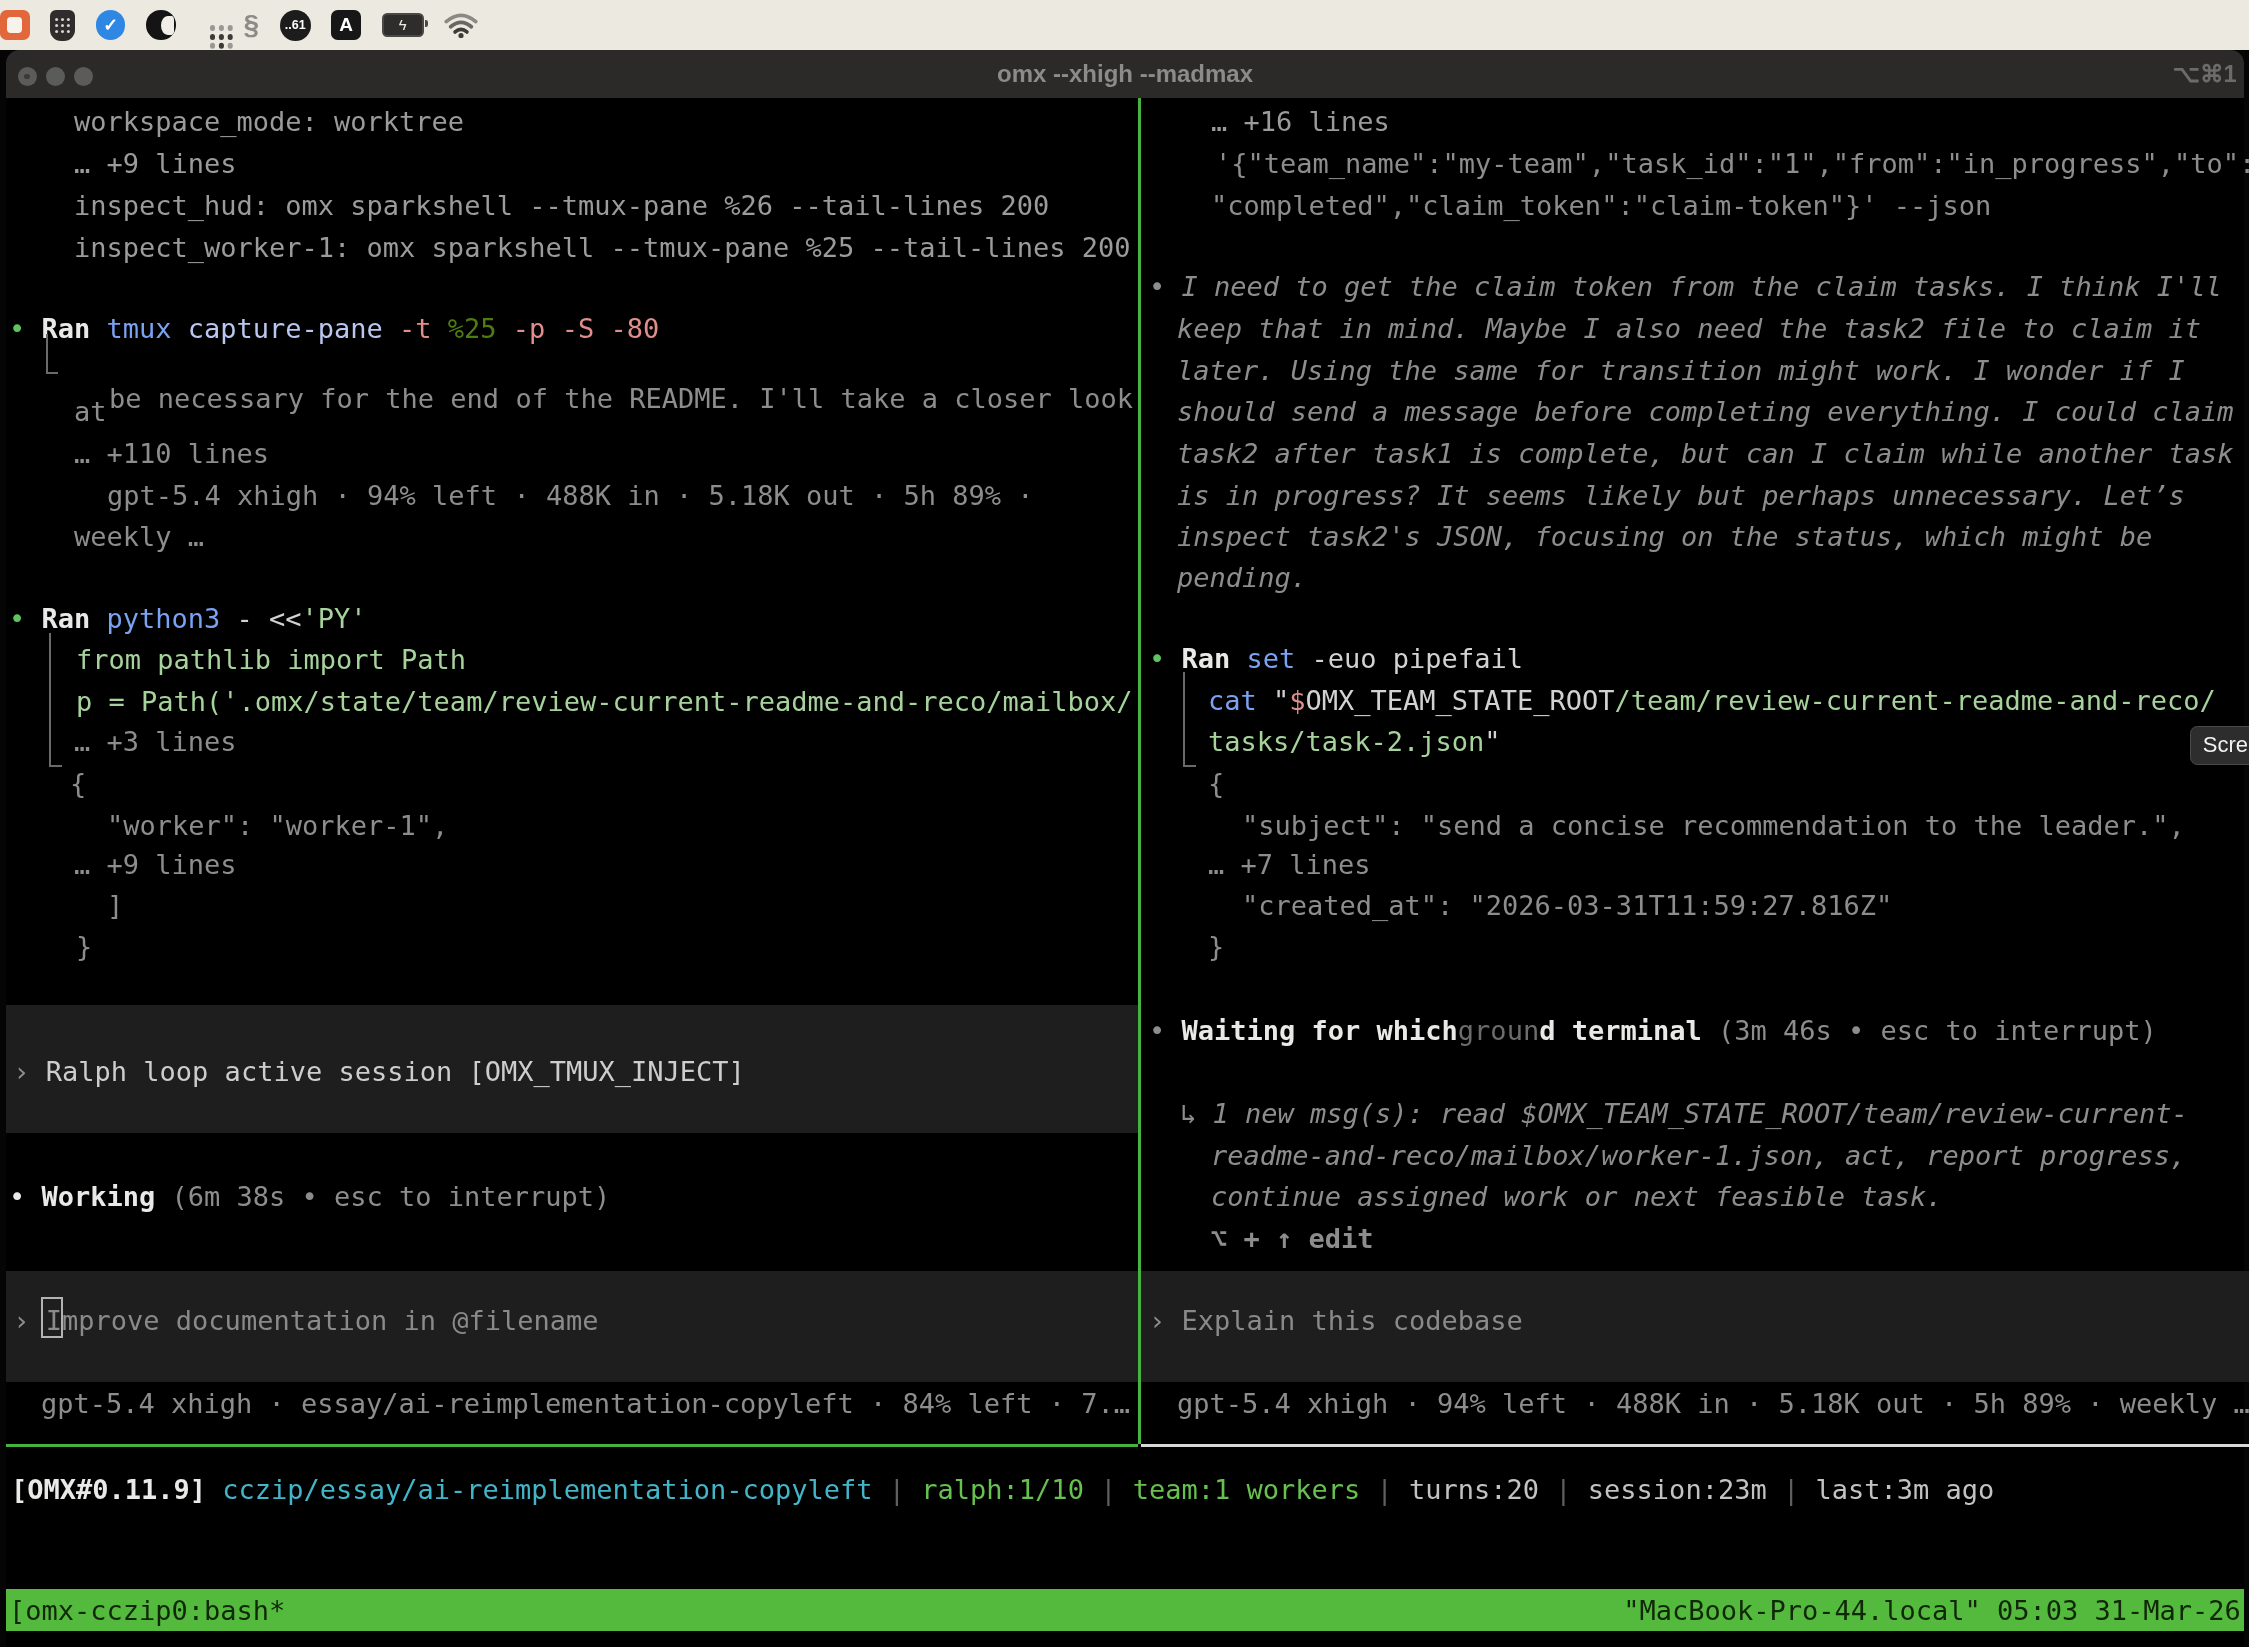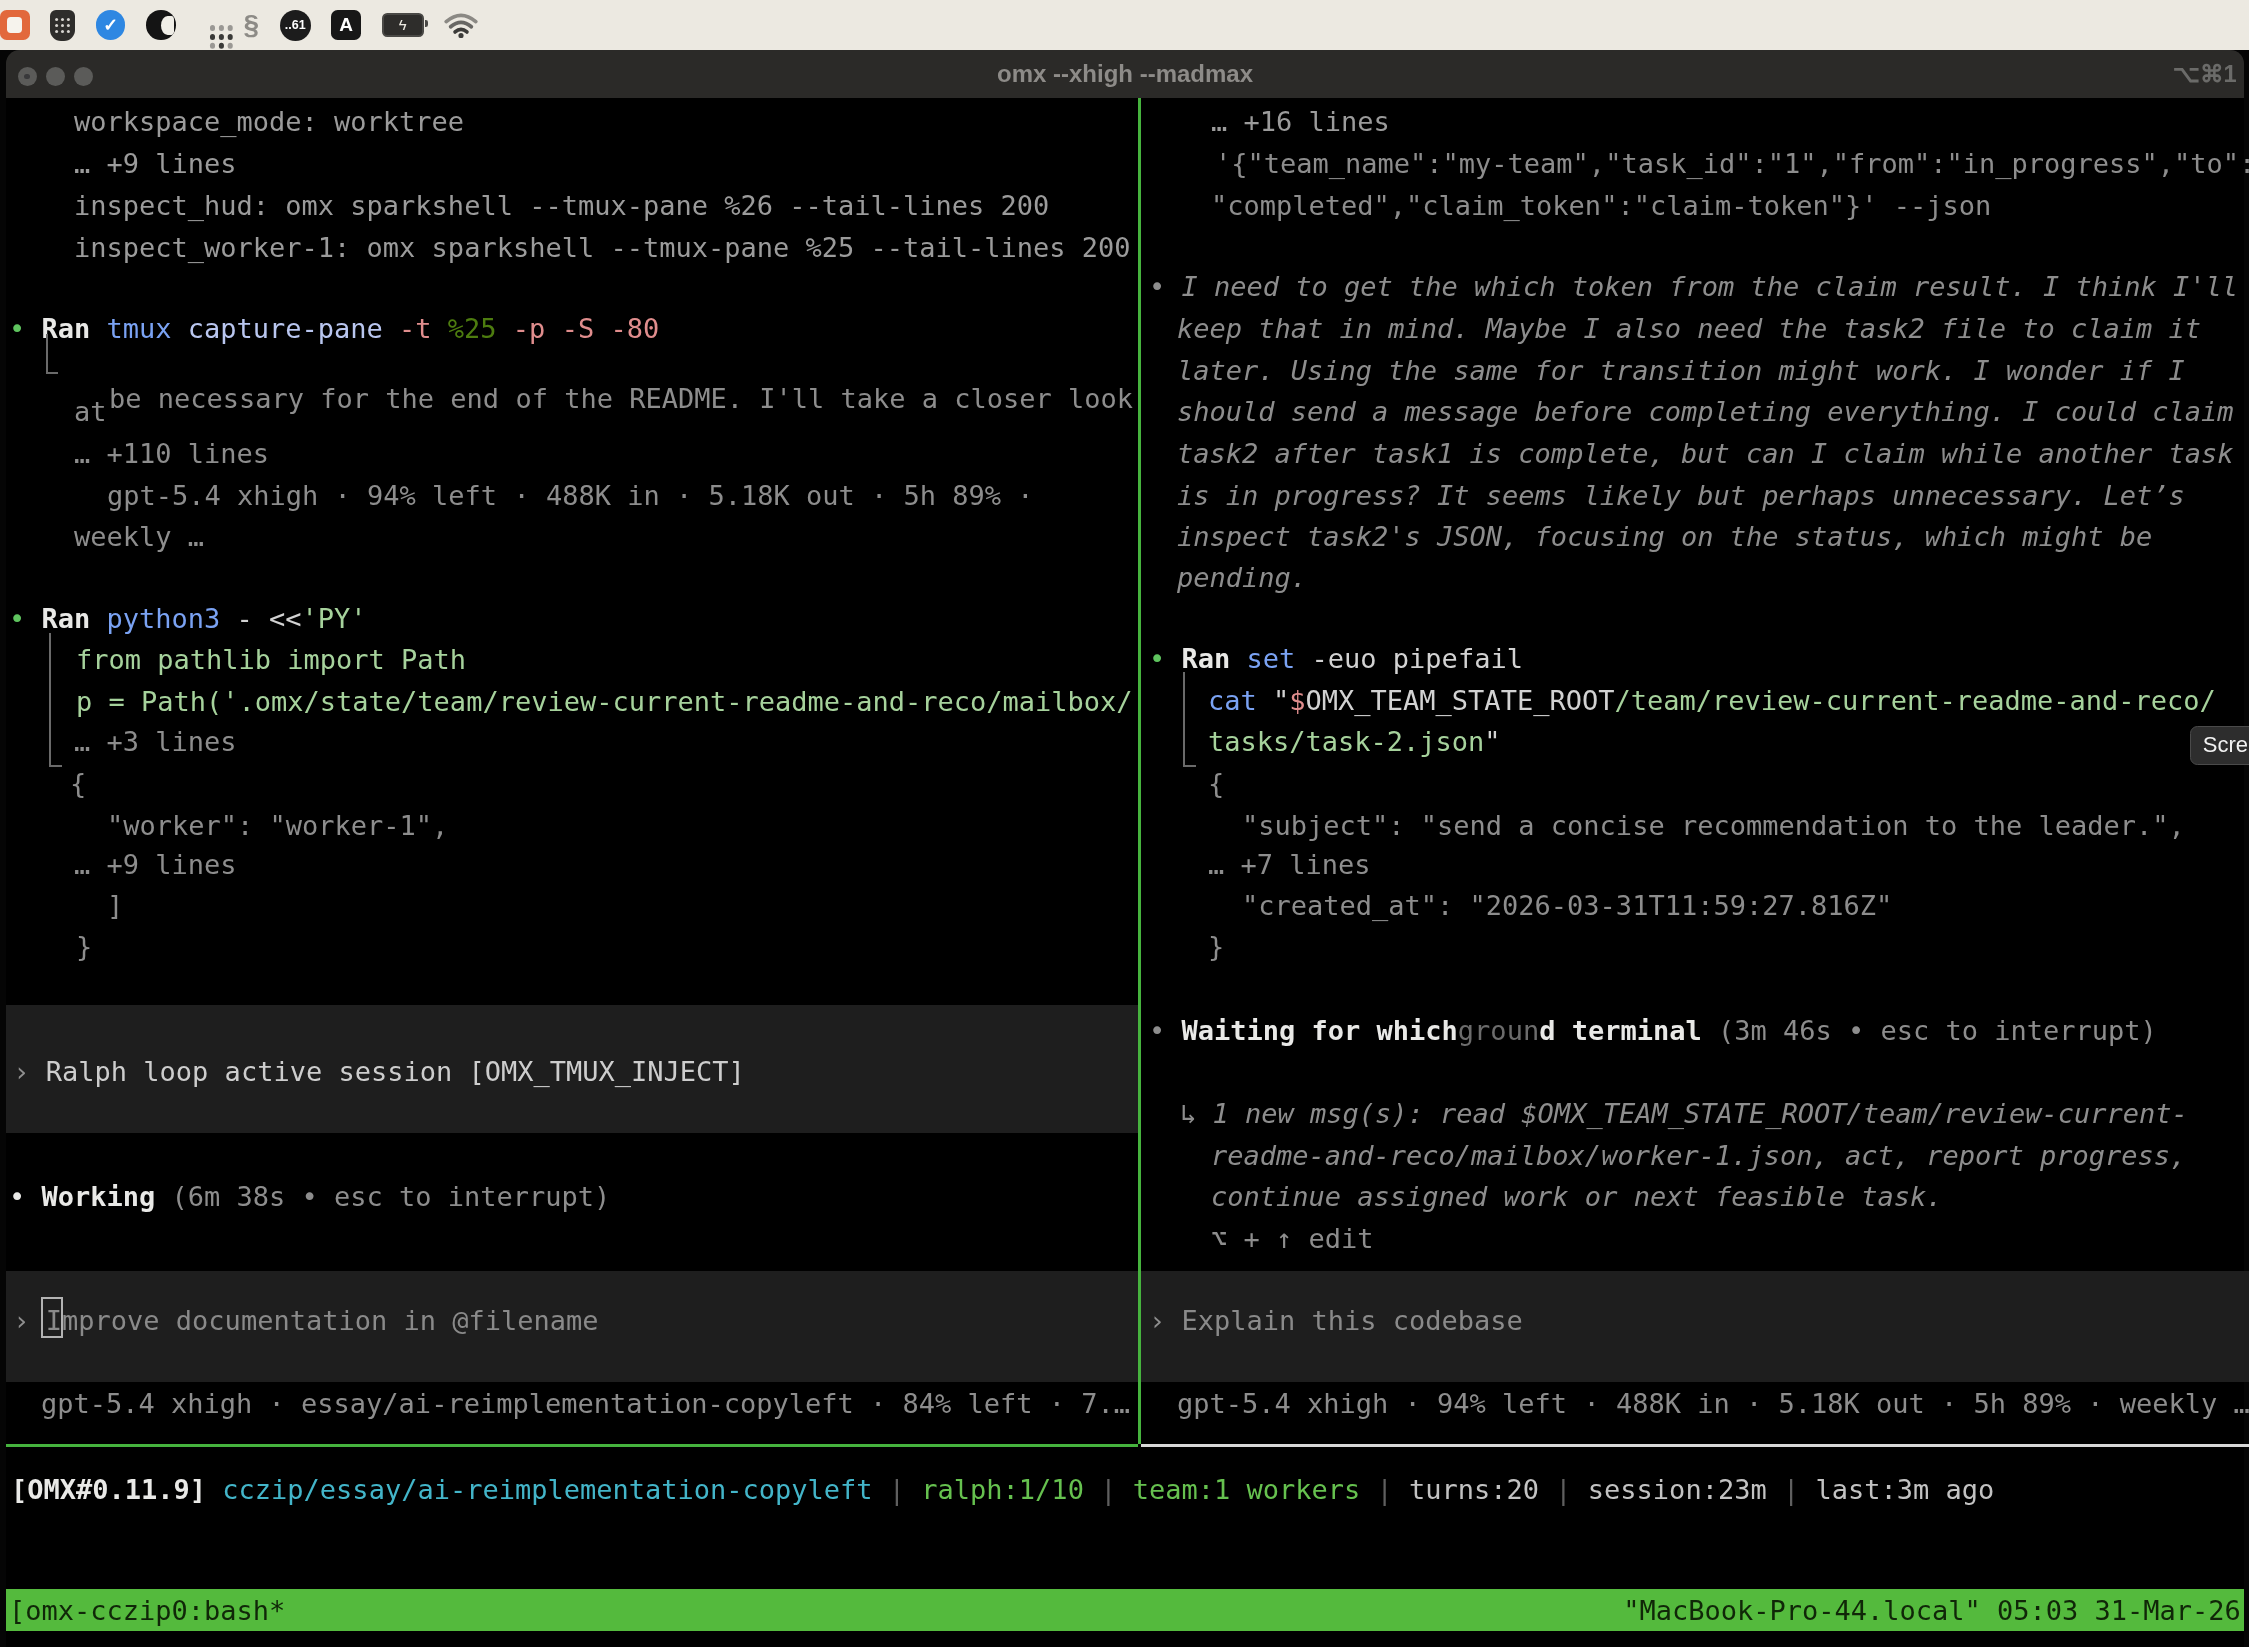--- a/index.html
+++ b/index.html
@@ -142,41 +142,41 @@
       <div class="line" style="left: 76px; top: 926px;"><span class="c-gd">}</span></div>
       <div class="line" style="left: 13.3px; top: 1051px;"><span class="c-pr">› </span><span class="c-ralph">Ralph loop active session [OMX_TMUX_INJECT]</span></div>
       <div class="line" style="left: 8.9px; top: 1176px;"><span class="c-w">• </span><span class="c-b">Working </span><span class="c-gd">(6m 38s • esc to interrupt)</span></div>
       <div class="line" style="left: 13.3px; top: 1300px;"><span class="c-pr">› </span><span class="c-ph">Improve documentation in @filename</span></div>
       <div class="line" style="left: 41px; top: 1383px;"><span class="c-gd">gpt-5.4 xhigh · essay/ai-reimplementation-copyleft · 84% left · 7.…</span></div>
     </div>
   <div>
       <div class="line" style="left: 1211px; top: 101px;"><span class="c-g">… +16 lines</span></div>
       <div class="line" style="left: 1215px; top: 143px;"><span class="c-gd">'{"team_name":"my-team","task_id":"1","from":"in_progress","to":</span></div>
       <div class="line" style="left: 1211px; top: 185px;"><span class="c-gd">"completed","claim_token":"claim-token"}' --json</span></div>
-      <div class="line" style="left: 1149px; top: 266px;"><span class="c-gd">• </span><span class="c-it">I need to get the which token from the claim result. I think I'll</span></div>
+      <div class="line" style="left: 1149px; top: 266px;"><span class="c-gd">• </span><span class="c-it">I need to get the claim token from the claim tasks. I think I'll</span></div>
       <div class="line" style="left: 1177px; top: 308px;"><span class="c-it">keep that in mind. Maybe I also need the task2 file to claim it</span></div>
       <div class="line" style="left: 1177px; top: 350px;"><span class="c-it">later. Using the same for transition might work. I wonder if I</span></div>
       <div class="line" style="left: 1177px; top: 391px;"><span class="c-it">should send a message before completing everything. I could claim</span></div>
       <div class="line" style="left: 1177px; top: 433px;"><span class="c-it">task2 after task1 is complete, but can I claim while another task</span></div>
       <div class="line" style="left: 1177px; top: 475px;"><span class="c-it">is in progress? It seems likely but perhaps unnecessary. Let’s</span></div>
       <div class="line" style="left: 1177px; top: 516px;"><span class="c-it">inspect task2's JSON, focusing on the status, which might be</span></div>
       <div class="line" style="left: 1177px; top: 557px;"><span class="c-it">pending.</span></div>
       <div class="line" style="left: 1149px; top: 638px;"><span class="c-gb">• </span><span class="c-b">Ran </span><span class="c-blu">set </span><span class="c-lg">-euo pipefail</span></div>
       <div class="line" style="left: 1208px; top: 680px;"><span class="c-blu">cat </span><span class="c-lg">"</span><span class="c-red">$</span><span class="c-lg">OMX_TEAM_STATE_ROOT</span><span class="c-grn">/team/review-current-readme-and-reco/</span></div>
       <div class="line" style="left: 1208px; top: 721px;"><span class="c-grn">tasks/task-2.json</span><span class="c-lg">"</span></div>
       <div class="line" style="left: 1208px; top: 763px;"><span class="c-gd">{</span></div>
       <div class="line" style="left: 1242px; top: 805px;"><span class="c-gd">"subject": "send a concise recommendation to the leader.",</span></div>
       <div class="line" style="left: 1208px; top: 844px;"><span class="c-gd">… +7 lines</span></div>
       <div class="line" style="left: 1242px; top: 885px;"><span class="c-gd">"created_at": "2026-03-31T11:59:27.816Z"</span></div>
       <div class="line" style="left: 1208px; top: 926px;"><span class="c-gd">}</span></div>
       <div class="line" style="left: 1149px; top: 1010px;"><span class="c-gd">• </span><span class="c-b">Waiting for which</span><span class="c-shim">groun</span><span class="c-b">d terminal </span><span class="c-gd">(3m 46s • esc to interrupt)</span></div>
       <div class="line" style="left: 1180px; top: 1093px;"><span class="c-gd">↳ </span><span class="c-it">1 new msg(s): read $OMX_TEAM_STATE_ROOT/team/review-current-</span></div>
       <div class="line" style="left: 1211px; top: 1135px;"><span class="c-it">readme-and-reco/mailbox/worker-1.json, act, report progress,</span></div>
       <div class="line" style="left: 1211px; top: 1176px;"><span class="c-it">continue assigned work or next feasible task.</span></div>
-      <div class="line" style="left: 1211px; top: 1218px;"><span class="c-gd">⌥ + ↑ edit</span></div>
+      <div class="line" style="left: 1211px; top: 1218px; font-weight: bold;"><span class="c-gd">⌥ + ↑ edit</span></div>
       <div class="line" style="left: 1149px; top: 1300px;"><span class="c-pr">› </span><span class="c-ph">Explain this codebase</span></div>
       <div class="line" style="left: 1177px; top: 1383px;"><span class="c-gd">gpt-5.4 xhigh · 94% left · 488K in · 5.18K out · 5h 89% · weekly …</span></div>
     </div>
   <div>
       <div class="line" style="left: 11px; top: 1469px;"><span class="c-b">[OMX#0.11.9] </span><span class="c-cy">cczip/essay/ai-reimplementation-copyleft </span><span class="c-pipe">| </span><span class="c-grn2">ralph:1/10 </span><span class="c-pipe">| </span><span class="c-grn2">team:1 workers </span><span class="c-pipe">| </span><span class="c-lg2">turns:20 </span><span class="c-pipe">| </span><span class="c-lg2">session:23m </span><span class="c-pipe">| </span><span class="c-lg2">last:3m ago</span></div>
     </div>
 
   <div>
       <div class="deco" style="left: 1138px; top: 98px; width: 3px; height: 1346px; background: rgb(70, 179, 62);"></div>
       <div class="deco" style="left: 5.9px; top: 1444px; width: 1132px; height: 3px; background: rgb(70, 179, 62);"></div>

